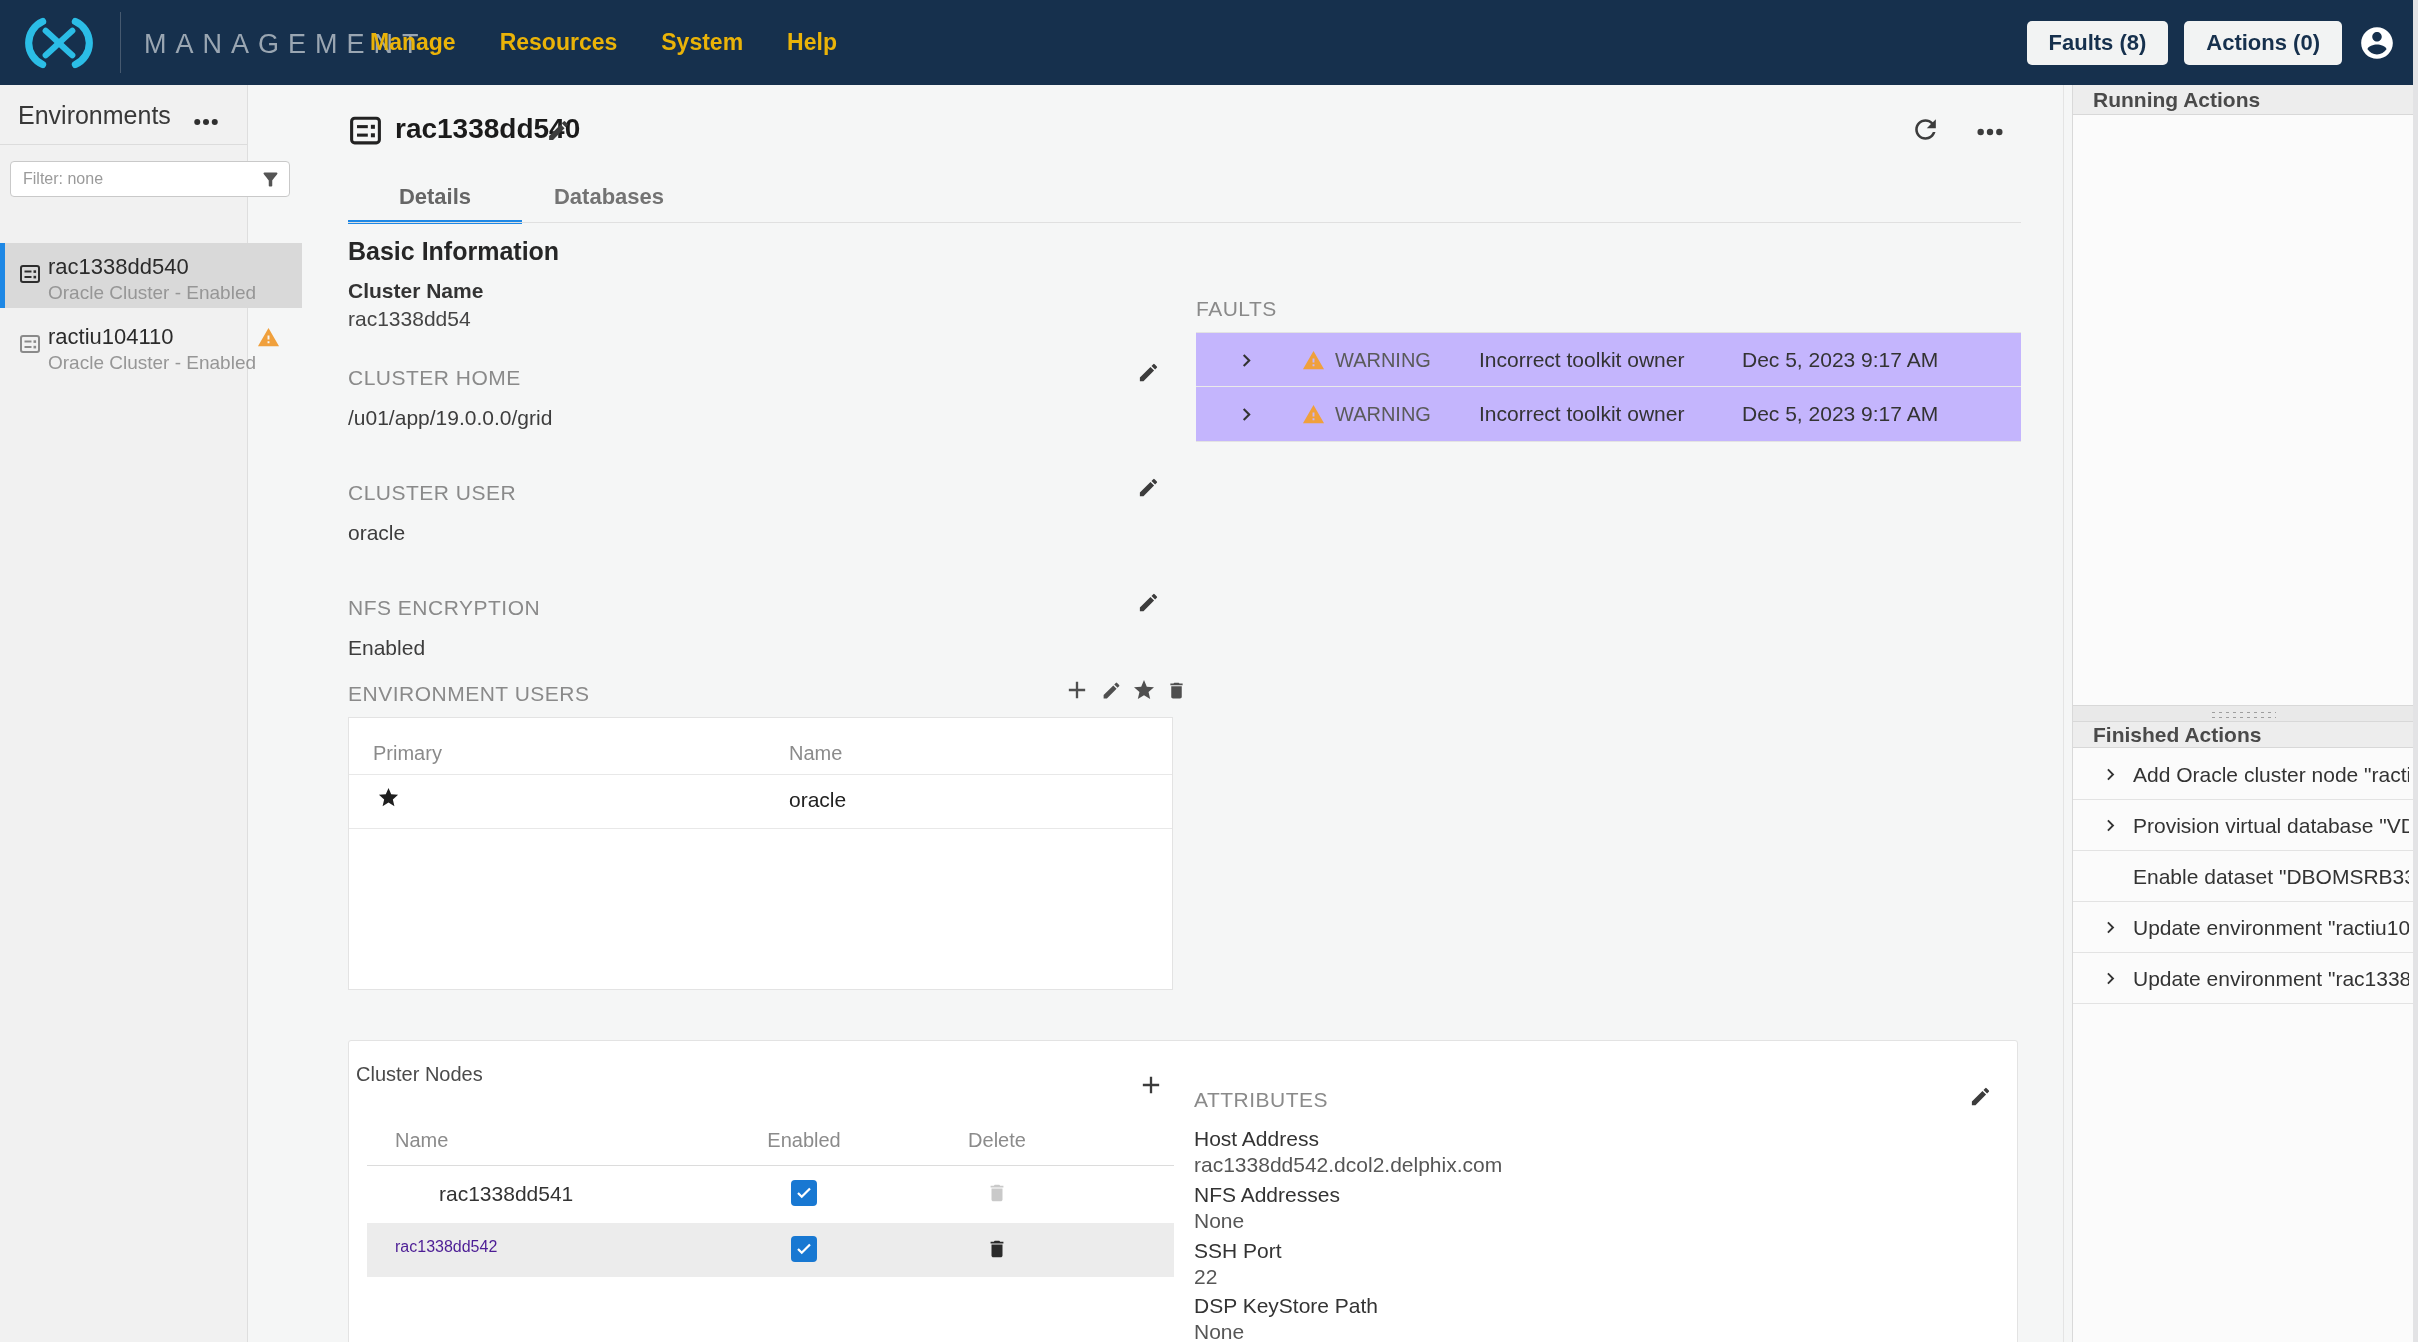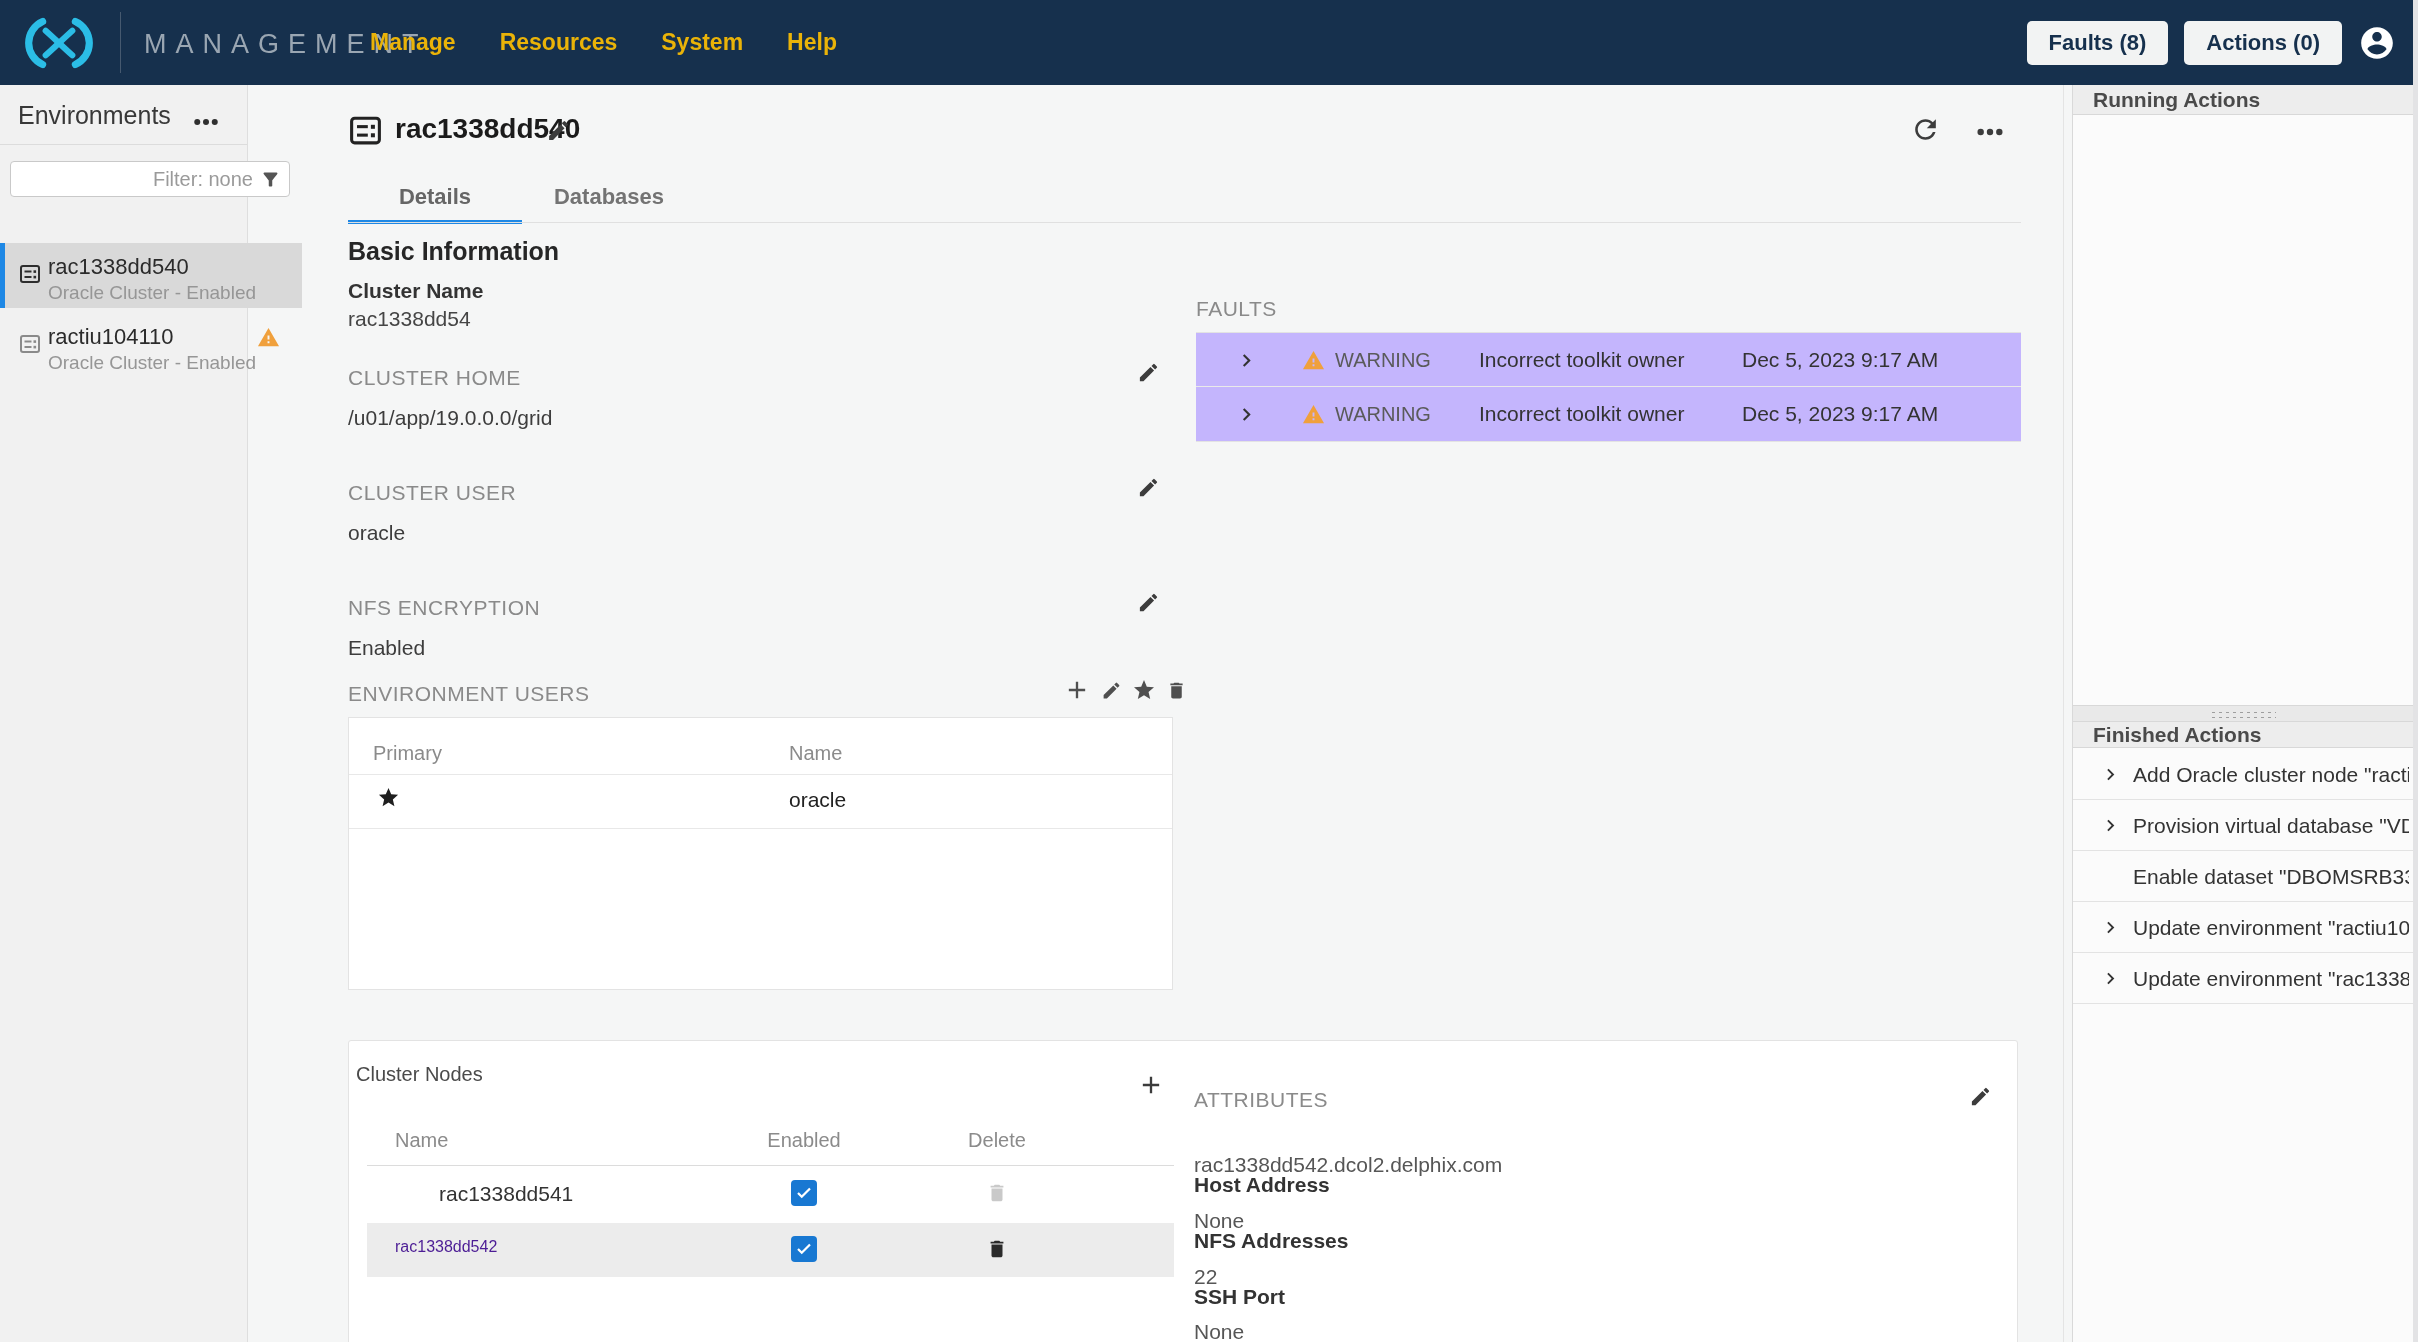--- a/index.html
+++ b/index.html
@@ -20,21 +20,21 @@
     font-family:inherit;font-size:22px;font-weight:bold;color:#16304d;cursor:pointer;}
   .user-icon{width:38px;height:38px;color:#ffffff;cursor:pointer;}
 
   
   .sidebar{position:absolute;left:0;top:85px;width:248px;height:1257px;background:#f1f1f1;border-right:1px solid #dedede;}
   .sb-title{position:absolute;left:18px;top:16px;font-size:25px;color:#383838;}
   .sb-menu{position:absolute;right:26px;top:22px;width:30px;height:30px;color:#2f2f2f;cursor:pointer;}
   .sb-sep{position:absolute;left:0;top:59px;width:100%;height:1px;background:#dcdcdc;}
   .sb-filter{position:absolute;left:10px;top:76px;width:280px;height:36px;}
   .sb-filter input{width:100%;height:100%;border:1px solid #c9c9c9;border-radius:4px;background:#fff;
-    font-family:inherit;font-size:20px;color:#555;padding:0 36px 0 12px;outline:none;text-align:right;}
+    font-family:inherit;font-size:16px;color:#555;padding:0 36px 0 12px;outline:none;}
   .sb-filter input::placeholder{color:#9a9a9a;}
   .funnel{position:absolute;right:9px;top:8px;width:21px;height:21px;color:#555;cursor:pointer;}
   .env-item{position:absolute;left:0;width:302px;height:65px;cursor:pointer;}
   .env-item.selected{background:#d9d9d9;}
   .sel-bar{position:absolute;left:0;top:0;bottom:0;width:5px;background:#1e88e5;}
   .env-ic{position:absolute;left:18px;top:19px;width:24px;height:24px;}
   .env-title{position:absolute;left:48px;top:11px;font-size:22px;color:#2b2b2b;}
   .env-sub{position:absolute;left:48px;top:39px;font-size:19px;color:#969696;}
   .env-warn{position:absolute;right:22px;top:13px;width:23px;height:23px;color:#f0a03c;}
 
@@ -68,21 +68,21 @@
   .fault-row:last-child{border-bottom:none;}
   .f-chev{position:absolute;left:38px;top:15px;width:25px;height:25px;color:#333;}
   .f-warn{position:absolute;left:106px;top:16px;width:23px;height:23px;color:#f0a03c;}
   .f-sev{position:absolute;left:139px;top:16px;font-size:20px;color:#5a5a5a;}
   .f-title{position:absolute;left:283px;top:15px;font-size:21px;color:#333;}
   .f-date{position:absolute;left:546px;top:15px;font-size:21px;color:#333;}
 
   .cn-row{position:absolute;left:18px;width:807px;}
   .checkbox{position:absolute;width:26px;height:26px;background:#1878d2;border-radius:4px;cursor:pointer;}
   .checkbox svg{position:absolute;left:3px;top:4px;width:20px;height:18px;}
-  .attr-label{position:absolute;left:845px;font-size:21px;font-weight:bold;color:#333;margin-top:46px;}
+  .attr-label{position:absolute;left:845px;font-size:21px;font-weight:normal;color:#333;}
   .attr-value{position:absolute;left:845px;font-size:21px;color:#565656;}
 
   
   .rpanel{position:absolute;left:2072px;top:85px;width:341px;height:1257px;background:#fbfbfb;border-left:1px solid #d9d9d9;}
   .rp-header{position:absolute;left:0;width:100%;background:#ededed;border-bottom:1px solid #d8d8d8;
     font-size:21px;font-weight:bold;color:#4a4a4a;padding-left:20px;}
   .rp-run-hd{top:0;height:30px;line-height:29px;}
   .rp-run-body{position:absolute;left:0;top:31px;width:100%;height:589px;background:#fbfbfb;}
   .rp-splitter{position:absolute;left:0;top:620px;width:100%;height:17px;background:#e9e9e9;
     border-top:1px solid #d8d8d8;border-bottom:1px solid #d8d8d8;cursor:row-resize;}

